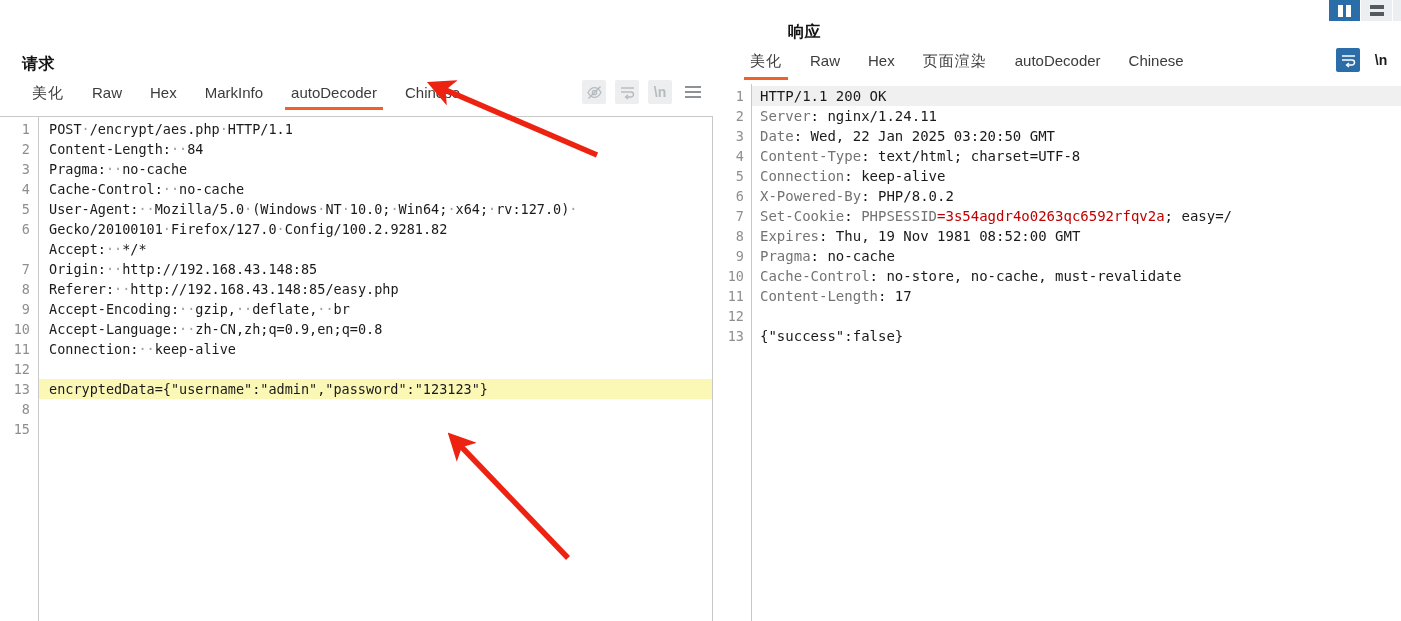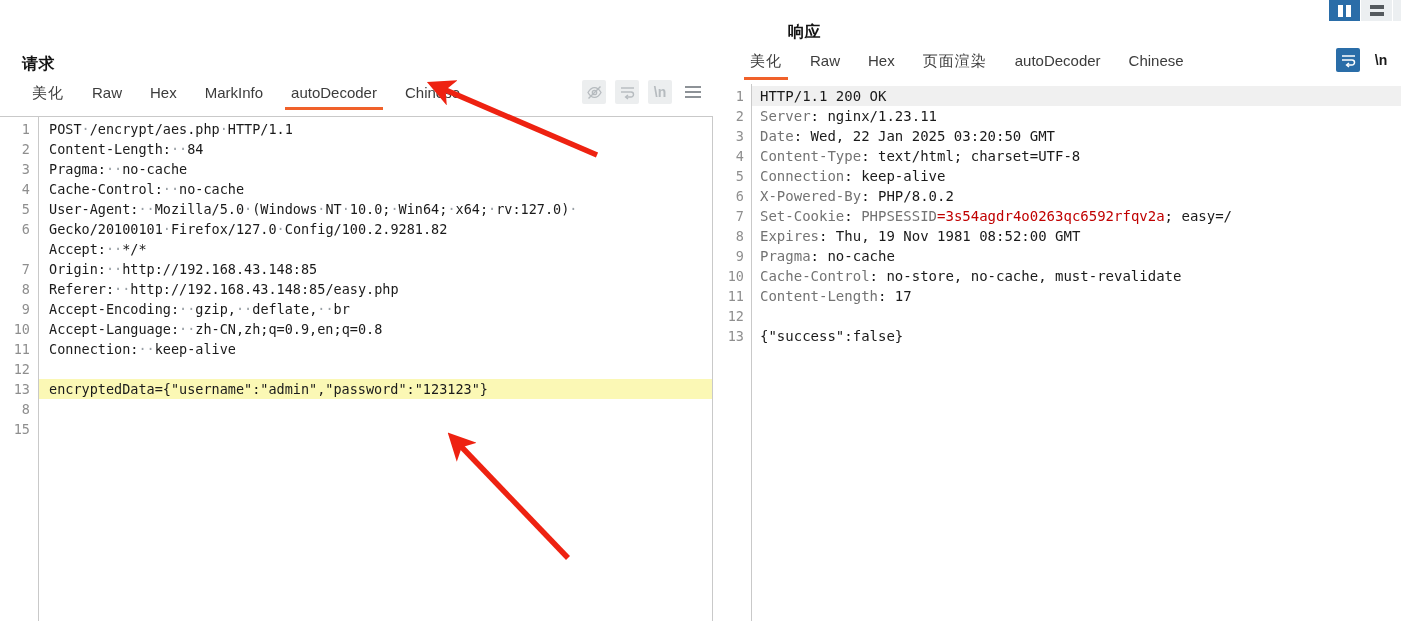--- a/index.html
+++ b/index.html
@@ -335,21 +335,21 @@
         <div>7</div>
         <div>8</div>
         <div>9</div>
         <div>10</div>
         <div>11</div>
         <div>12</div>
         <div>13</div>
       </div>
     <div class="code">
         <div class="ln hl-gray"><span>HTTP/1.1 200 OK</span></div>
-        <div class="ln"><span class="hkey">Server</span><span>: nginx/1.23.11</span></div>
+        <div class="ln"><span class="hkey">Server</span><span>: nginx/1.24.11</span></div>
         <div class="ln"><span class="hkey">Date</span><span>: Wed, 22 Jan 2025 03:20:50 GMT</span></div>
         <div class="ln"><span class="hkey">Content-Type</span><span>: text/html; charset=UTF-8</span></div>
         <div class="ln"><span class="hkey">Connection</span><span>: keep-alive</span></div>
         <div class="ln"><span class="hkey">X-Powered-By</span><span>: PHP/8.0.2</span></div>
         <div class="ln"><span class="hkey">Set-Cookie</span><span>: </span><span class="hkey">PHPSESSID</span><span class="hval-red">=</span><span class="hval-red">3s54agdr4o0263qc6592rfqv2a</span><span>; easy=/</span></div>
         <div class="ln"><span class="hkey">Expires</span><span>: Thu, 19 Nov 1981 08:52:00 GMT</span></div>
         <div class="ln"><span class="hkey">Pragma</span><span>: no-cache</span></div>
         <div class="ln"><span class="hkey">Cache-Control</span><span>: no-store, no-cache, must-revalidate</span></div>
         <div class="ln"><span class="hkey">Content-Length</span><span>: 17</span></div>
         <div class="ln">&nbsp;</div>

